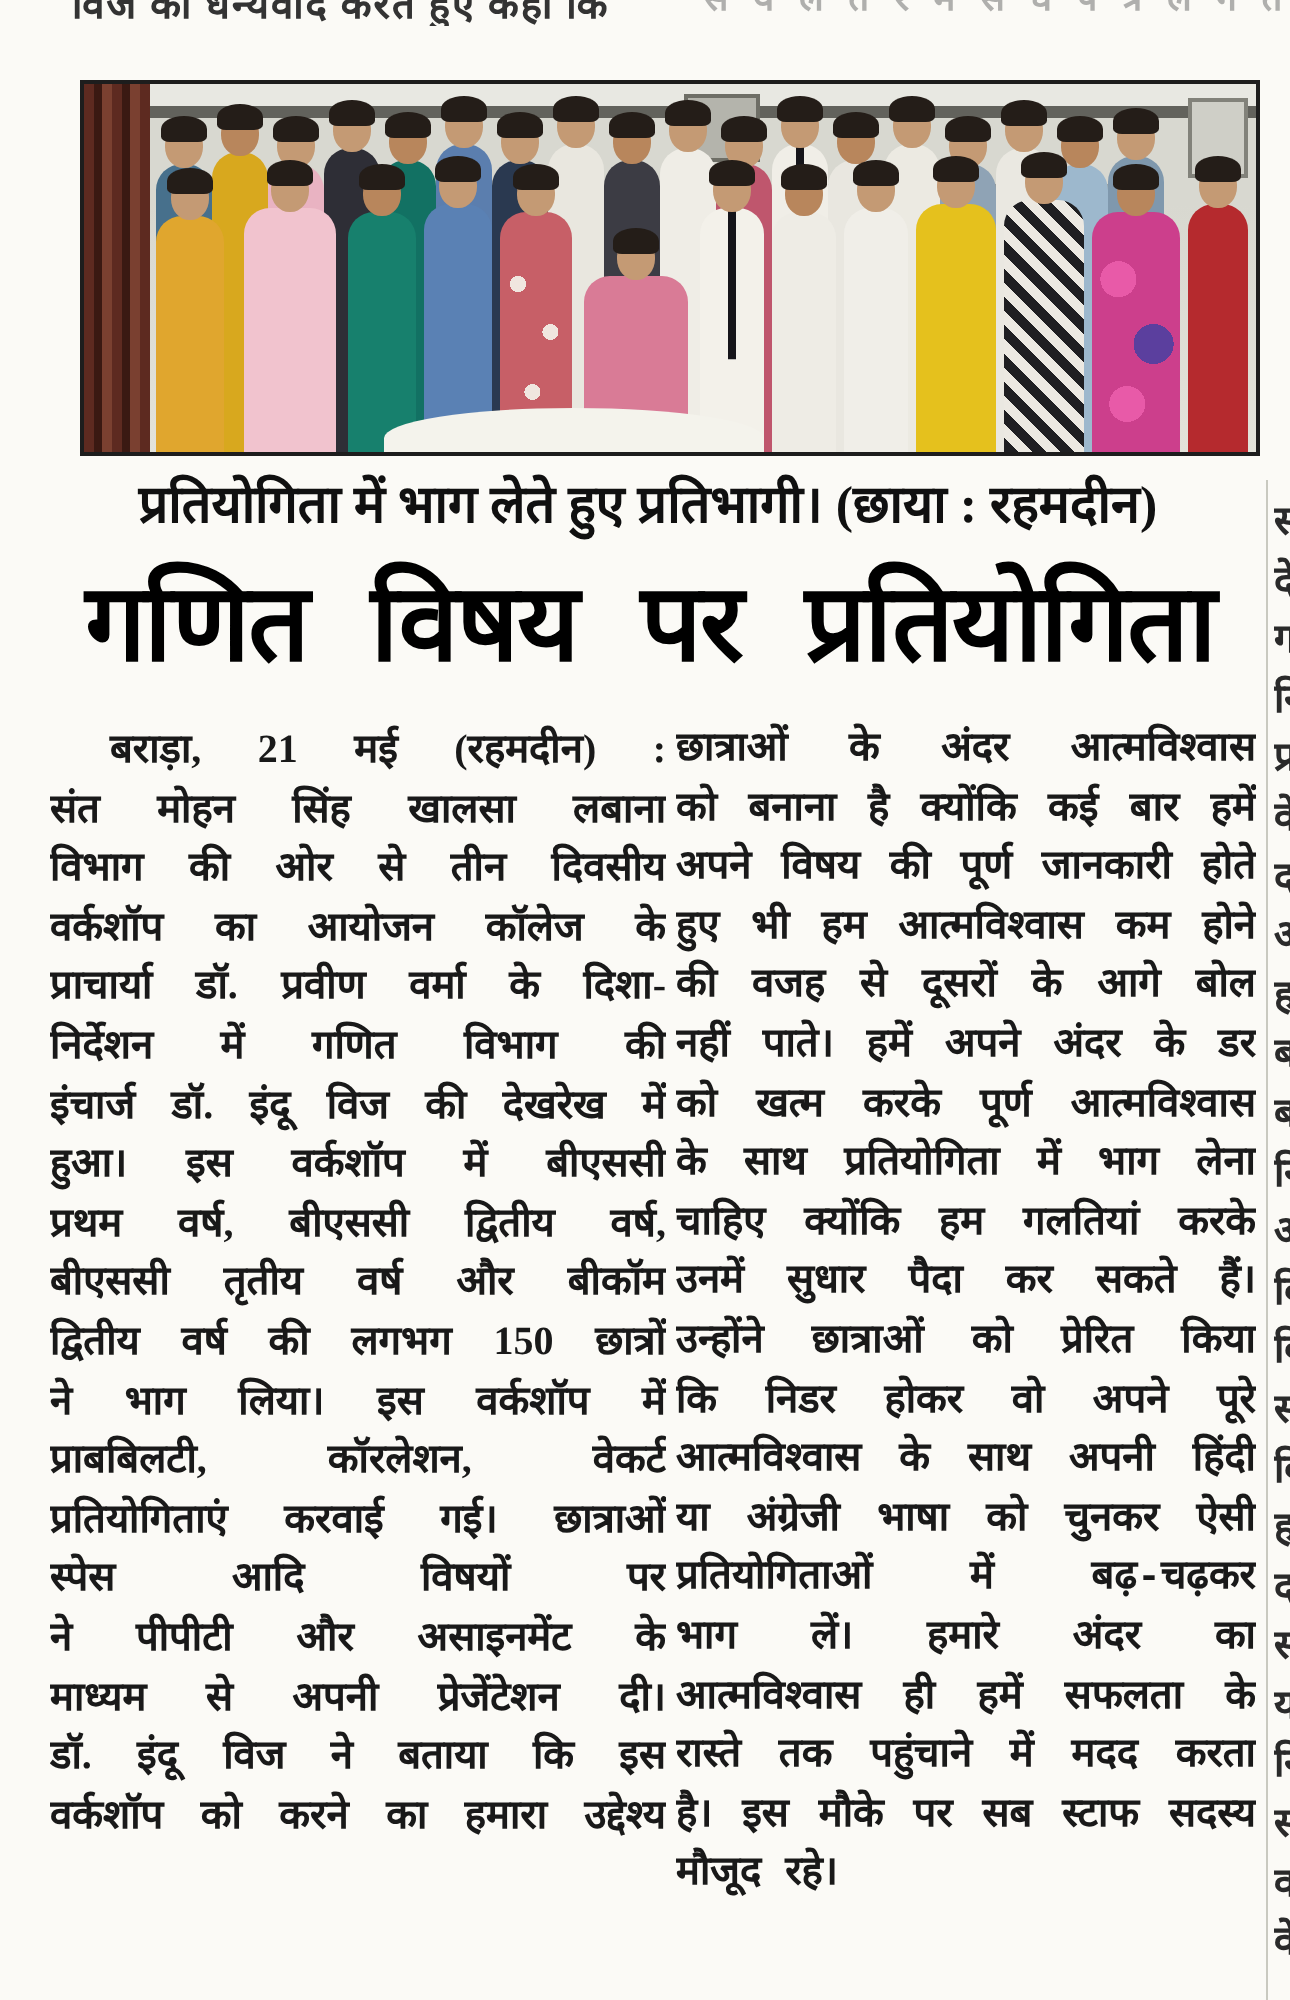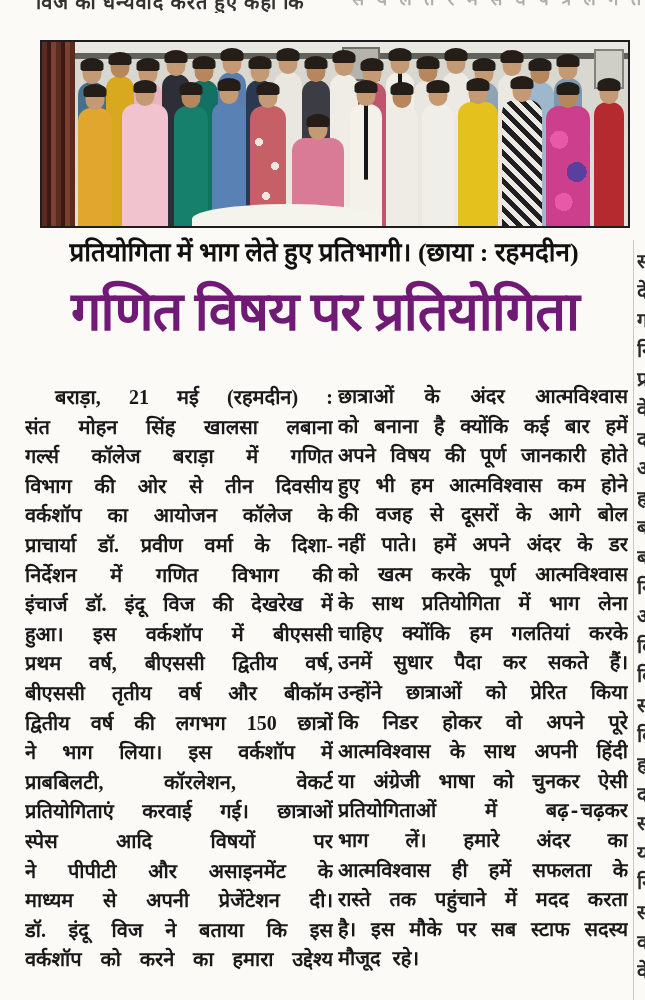--- a/index.html
+++ b/index.html
@@ -54,25 +54,25 @@
       radial-gradient(circle at 25% 30%,#f0e6df 0 4px,transparent 4px),
       radial-gradient(circle at 70% 50%,#f0e6df 0 4px,transparent 4px),
       radial-gradient(circle at 45% 75%,#f0e6df 0 4px,transparent 4px),#c75f67;}
   
   .caption{
     position:absolute;left:30px;top:233px;width:588px;height:34px;
     font-size:26px;font-weight:700;text-align:center;color:#101010;white-space:nowrap;
   }
   .headline{
     position:absolute;left:20px;top:272px;width:610px;height:92px;
-    font-size:54px;font-weight:800;text-align:center;color:#701a75;
-    letter-spacing:-1px;white-space:nowrap;
-  }
-  
-  .col{position:absolute;top:383px;font-size:20px;font-weight:600;color:#191919;}
+    font-size:54px;font-weight:800;text-align:center;color:#000000;
+    letter-spacing:-1px;white-space:nowrap;font-family:Liberation Mono, monospace;
+  }
+  
+  .col{position:absolute;top:361px;font-size:20px;font-weight:600;color:#191919;}
   .col1{left:25px;width:308px;}
   .col2{left:338px;width:290px;font-family:Liberation Mono, monospace;}
   .ln{height:29.6px;line-height:29.6px;text-align:justify;text-align-last:justify;white-space:nowrap;overflow:hidden;}
   .ln.indent{padding-left:30px;}
   .ln.last{text-align-last:left;}
   
   .colrule{position:absolute;left:633px;top:240px;width:1px;height:760px;background:#c9c9c0;}
   .rightstrip{position:absolute;left:637px;top:247px;width:8px;height:753px;overflow:hidden;}
   .frag{display:block;height:29.6px;line-height:29.6px;font-size:20px;font-weight:600;color:#2a2a2a;white-space:nowrap;}
 </style>
@@ -127,21 +127,20 @@
   <div class="table" style="z-index:4"></div>
 </div>
 
 <div class="caption">प्रतियोगिता में भाग लेते हुए प्रतिभागी। (छाया : रहमदीन)</div>
 
 <div class="headline">गणित विषय पर प्रतियोगिता</div>
 
 <div class="col col1">
   <div class="ln indent">बराड़ा, 21 मई (रहमदीन) :</div>
   <div class="ln">संत मोहन सिंह खालसा लबाना</div>
-  <div class="ln">गर्ल्स कॉलेज बराड़ा में गणित</div>
   <div class="ln">विभाग की ओर से तीन दिवसीय</div>
   <div class="ln">वर्कशॉप का आयोजन कॉलेज के</div>
   <div class="ln">प्राचार्या डॉ. प्रवीण वर्मा के दिशा-</div>
   <div class="ln">निर्देशन में गणित विभाग की</div>
   <div class="ln">इंचार्ज डॉ. इंदू विज की देखरेख में</div>
   <div class="ln">हुआ। इस वर्कशॉप में बीएससी</div>
   <div class="ln">प्रथम वर्ष, बीएससी द्वितीय वर्ष,</div>
   <div class="ln">बीएससी तृतीय वर्ष और बीकॉम</div>
   <div class="ln">द्वितीय वर्ष की लगभग 150 छात्रों</div>
   <div class="ln">ने भाग लिया। इस वर्कशॉप में</div>

